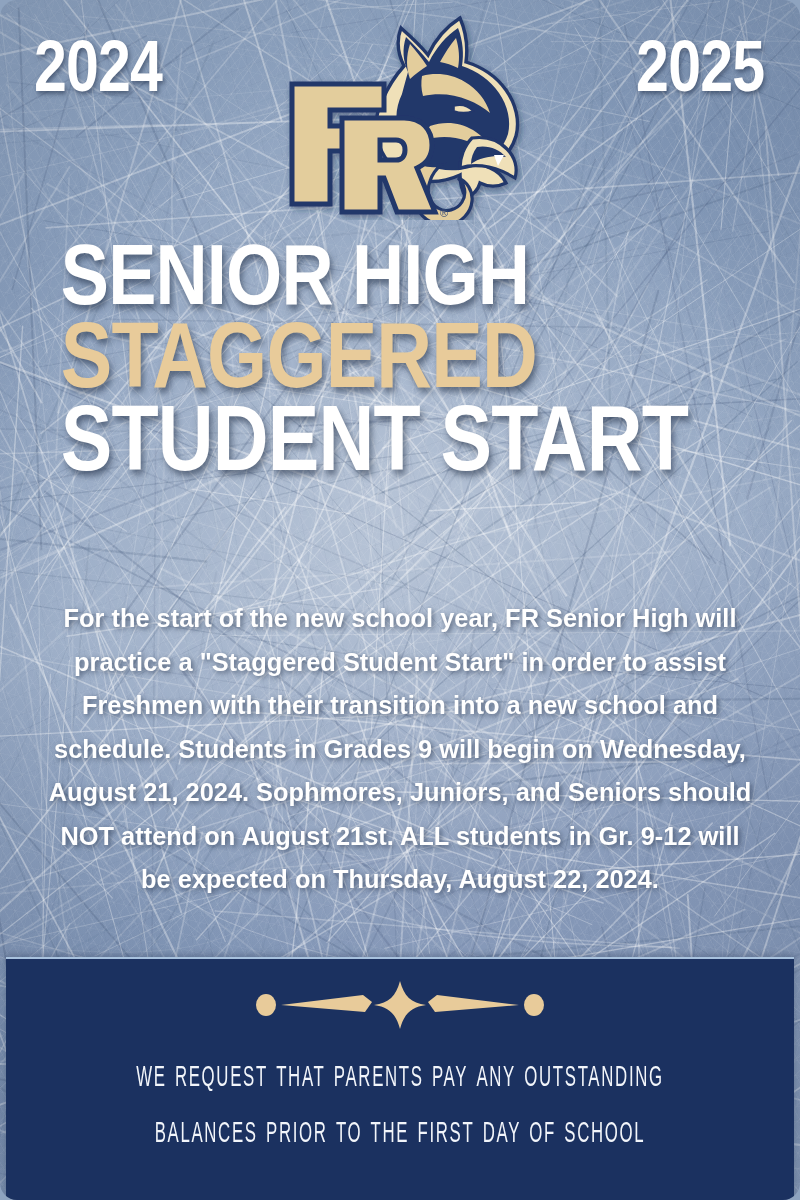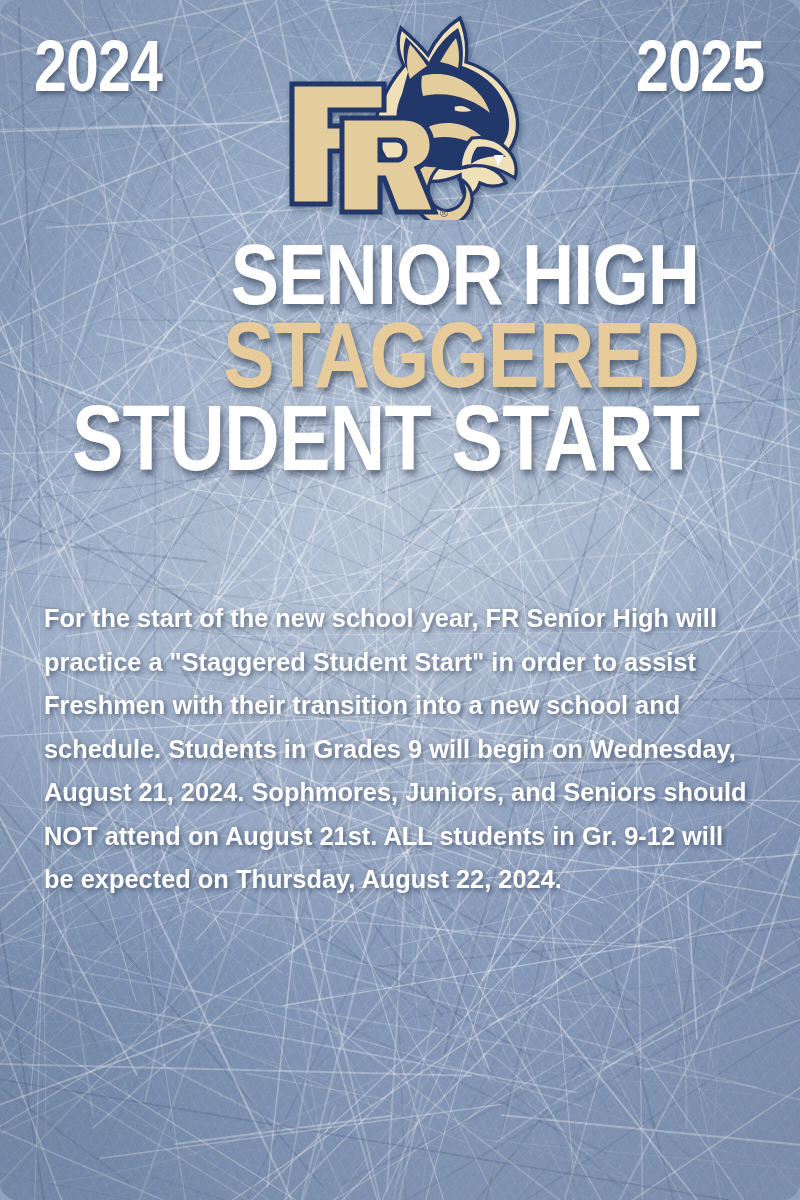--- a/index.html
+++ b/index.html
@@ -47,36 +47,36 @@
     transform:scaleX(.82);
     text-shadow:2px 3px 5px rgba(26,40,66,.50);
   }
   #year-left{left:34px;transform-origin:left top;}
   #year-right{right:36px;transform-origin:right top;}
 
   
   #logo{position:absolute;left:50%;top:14px;margin-left:-128px;width:256px;height:206px;}
 
   
-  .headline{position:absolute;left:0;top:238px;width:760px;text-align:right;}
+  .headline{position:absolute;left:0;top:238px;width:760px;text-align:left;}
   .hl{
     display:block;
     font-family:"Liberation Sans Narrow","Liberation Sans",sans-serif;
     font-weight:bold;line-height:.86;
     letter-spacing:-1px;
     text-shadow:3px 5px 7px rgba(22,34,58,.52);
   }
   #hl-1{font-size:86px;color:#ffffff;transform:scaleX(.84);}
   #hl-2{font-size:92px;color:#e8cb9a;transform:scaleX(.84);margin-top:4px;}
   #hl-3{font-size:92px;color:#ffffff;transform:scaleX(.84);margin-top:4px;}
 
   
   #body-copy{
     position:absolute;left:44px;top:597px;width:712px;
-    text-align:left;
+    text-align:center;
     font-family:"Liberation Sans Narrow","Liberation Sans",sans-serif;
     font-weight:bold;font-size:25.4px;line-height:43.5px;
     color:#ffffff;letter-spacing:0px;
     text-shadow:2px 2px 5px rgba(24,38,62,.58);
   }
 
   
   #banner{
     position:absolute;left:6px;top:957px;width:788px;height:243px;
     background:#1b3160;
@@ -794,14 +794,34 @@
   </div>
 
   <div class="headline">
     <span class="hl" id="hl-1">SENIOR HIGH</span>
     <span class="hl" id="hl-2">STAGGERED</span>
     <span class="hl" id="hl-3">STUDENT START</span>
   </div>
 
   <div id="body-copy">For the start of the new school year, FR Senior High will practice a "Staggered Student Start" in order to assist Freshmen with their transition into a new school and schedule. Students in Grades 9 will begin on Wednesday, August 21, 2024. Sophmores, Juniors, and Seniors should NOT attend on August 21st. ALL students in Gr. 9-12 will be expected on Thursday, August 22, 2024.</div>
 
+  <div id="banner">
+    <div id="banner-inner">
+
+      <div id="ornament">
+        <svg viewBox="0 0 290 48" width="290" height="48" aria-hidden="true">
+          <g fill="#e8cb9a">
+            <ellipse cx="11" cy="24" rx="10" ry="11"></ellipse>
+            <path d="M26 24 L108 14 L117 21 L110 31 Z"></path>
+            <path d="M145 0 C149 15 156 22 171 24 C156 26 149 33 145 48
+                     C141 33 134 26 119 24 C134 22 141 15 145 0 Z"></path>
+            <path d="M264 24 L182 14 L173 21 L180 31 Z"></path>
+            <ellipse cx="279" cy="24" rx="10" ry="11"></ellipse>
+          </g>
+        </svg>
+      </div>
+
+      <div class="caps" id="caps-1">We request that parents pay any outstanding</div>
+      <div class="caps" id="caps-2">balances prior to the first day of school</div>
+    </div>
+  </div>
 
 </div>
 
 </body></html>

